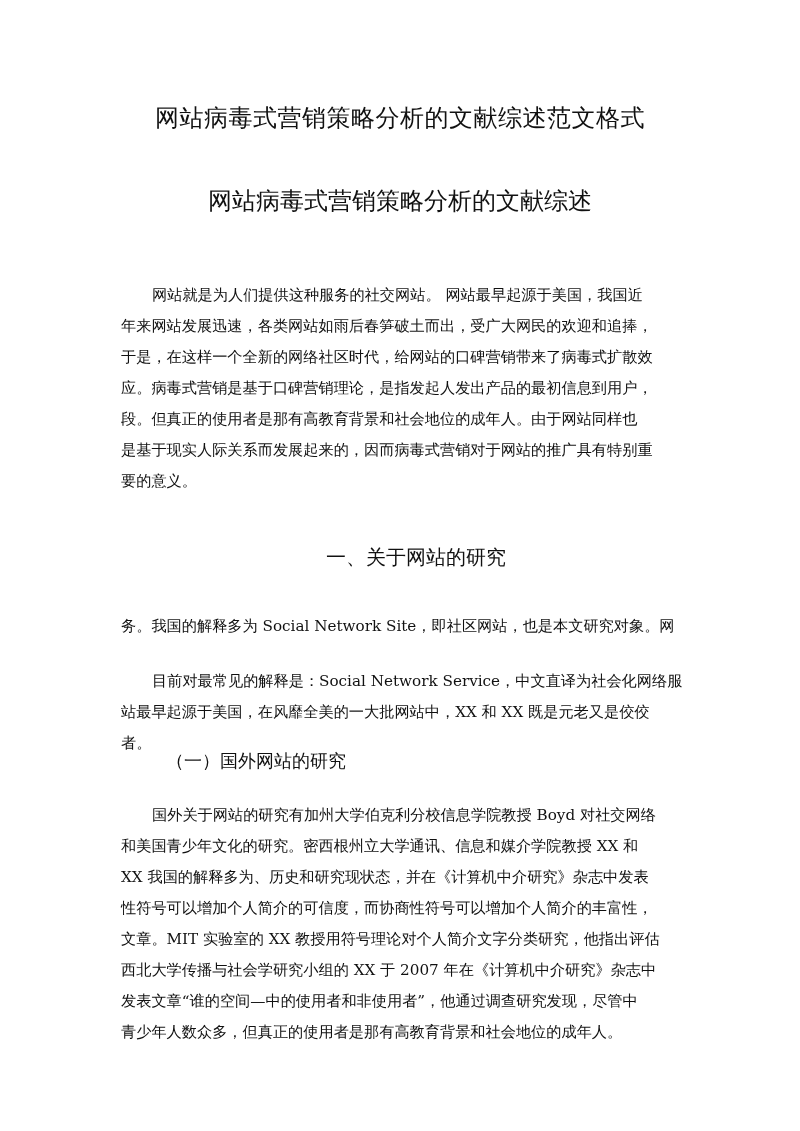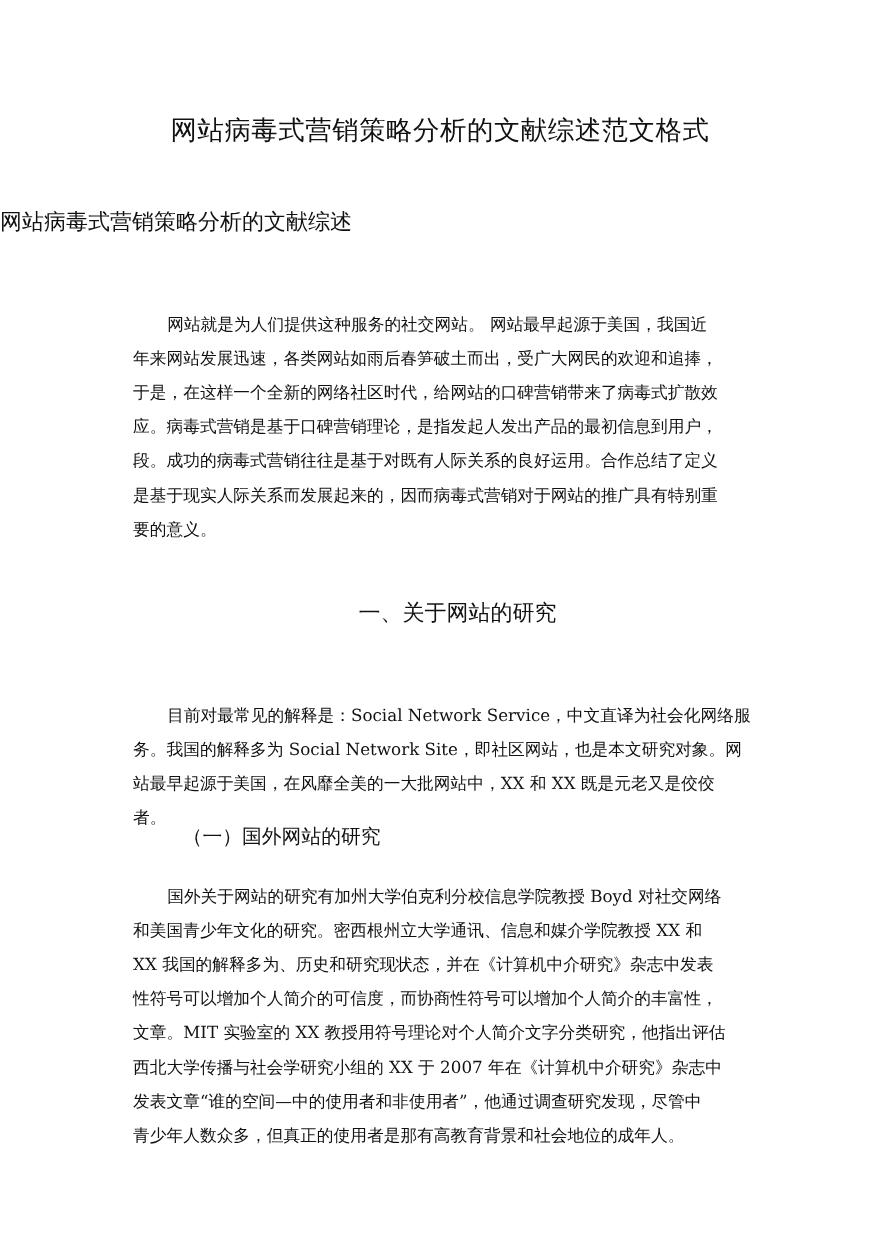--- a/index.html
+++ b/index.html
@@ -31,21 +31,22 @@
       line-height: 36px;
       letter-spacing: 0.5px;
       margin: 0;
       font-weight: normal;
     }
     .subtitle {
       position: absolute;
       top: 185px;
       left: 0;
       width: 800px;
-      font-size: 20px;
+      text-align: center;
+      font-size: 24px;
       line-height: 32px;
       margin: 0;
       font-weight: normal;
     }
     .para {
       position: absolute;
       left: 121px;
       width: 560px;
       font-size: 15.2px;
       line-height: 31px;
@@ -88,30 +89,30 @@
 
   <h1 class="title">网站病毒式营销策略分析的文献综述范文格式</h1>
 
   <h2 class="subtitle">网站病毒式营销策略分析的文献综述</h2>
 
   <p class="para" id="p1">
     <span class="line first">网站就是为人们提供这种服务的社交网站。 网站最早起源于美国，我国近</span>
     <span class="line">年来网站发展迅速，各类网站如雨后春笋破土而出，受广大网民的欢迎和追捧，</span>
     <span class="line">于是，在这样一个全新的网络社区时代，给网站的口碑营销带来了病毒式扩散效</span>
     <span class="line">应。病毒式营销是基于口碑营销理论，是指发起人发出产品的最初信息到用户，</span>
-    <span class="line">段。成功的病毒式营销往往是基于对既有人际关系的良好运用。合作总结了定义</span>
+    <span class="line">段。但真正的使用者是那有高教育背景和社会地位的成年人。由于网站同样也</span>
     <span class="line">是基于现实人际关系而发展起来的，因而病毒式营销对于网站的推广具有特别重</span>
     <span class="line">要的意义。</span>
   </p>
 
   <h2 class="h2">一、关于网站的研究</h2>
 
   <p class="para" id="p2">
+    <span class="line">务。我国的解释多为 Social Network Site，即社区网站，也是本文研究对象。网</span>
     <span class="line first">目前对最常见的解释是：Social Network Service，中文直译为社会化网络服</span>
-    <span class="line">务。我国的解释多为 Social Network Site，即社区网站，也是本文研究对象。网</span>
     <span class="line">站最早起源于美国，在风靡全美的一大批网站中，XX 和 XX 既是元老又是佼佼</span>
     <span class="line">者。</span>
   </p>
 
   <h3 class="h3">（一）国外网站的研究</h3>
 
   <p class="para" id="p3">
     <span class="line first">国外关于网站的研究有加州大学伯克利分校信息学院教授 Boyd 对社交网络</span>
     <span class="line">和美国青少年文化的研究。密西根州立大学通讯、信息和媒介学院教授 XX 和</span>
     <span class="line">XX 我国的解释多为、历史和研究现状态，并在《计算机中介研究》杂志中发表</span>

